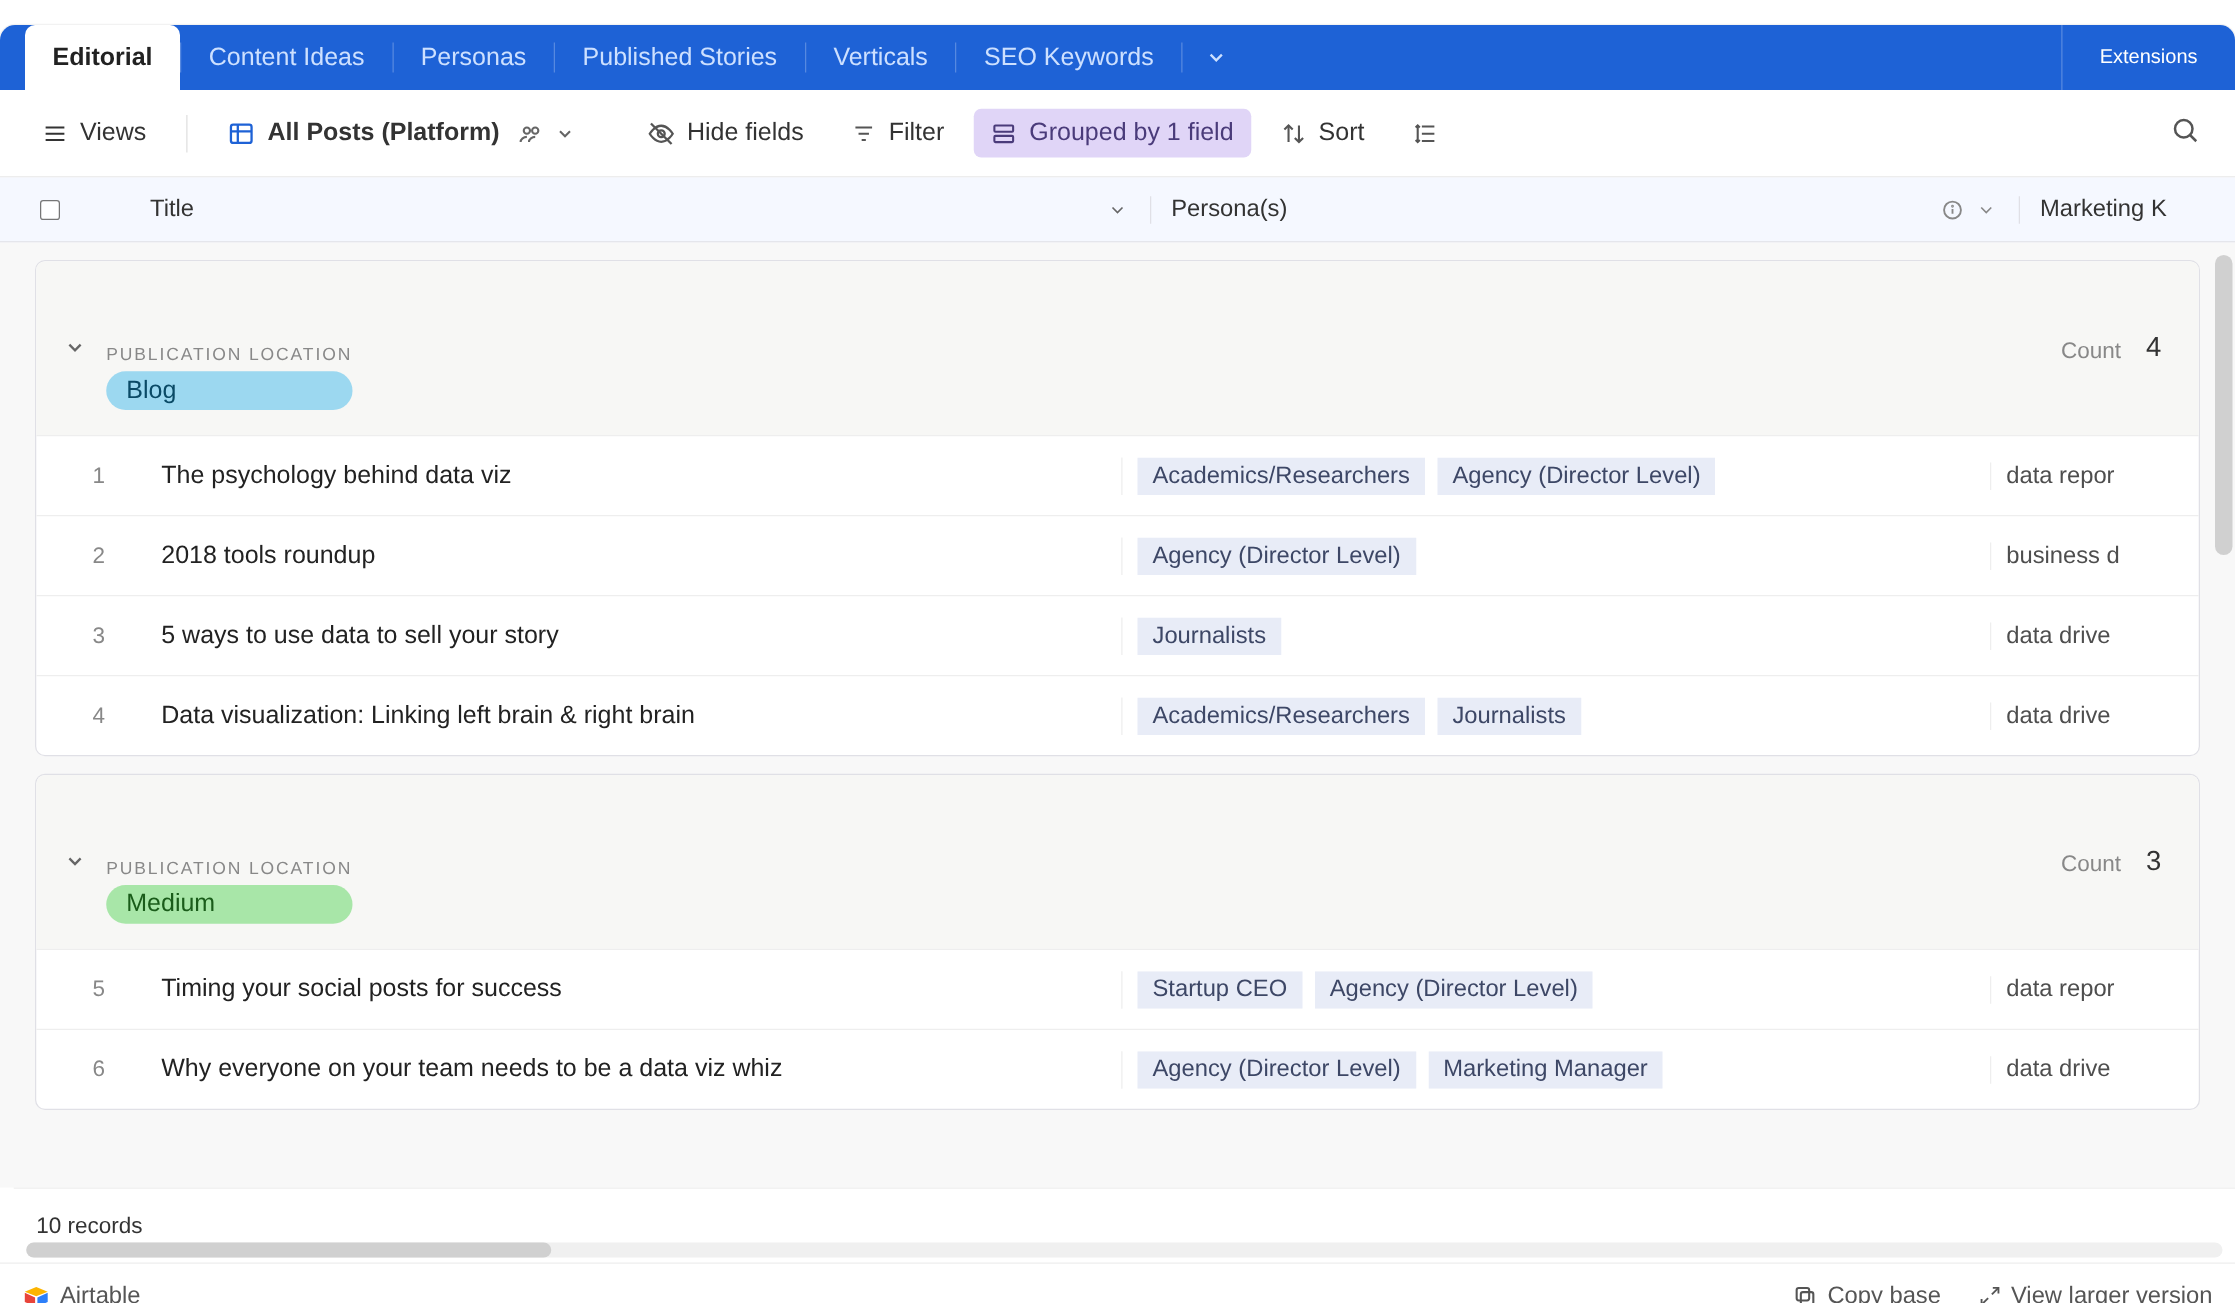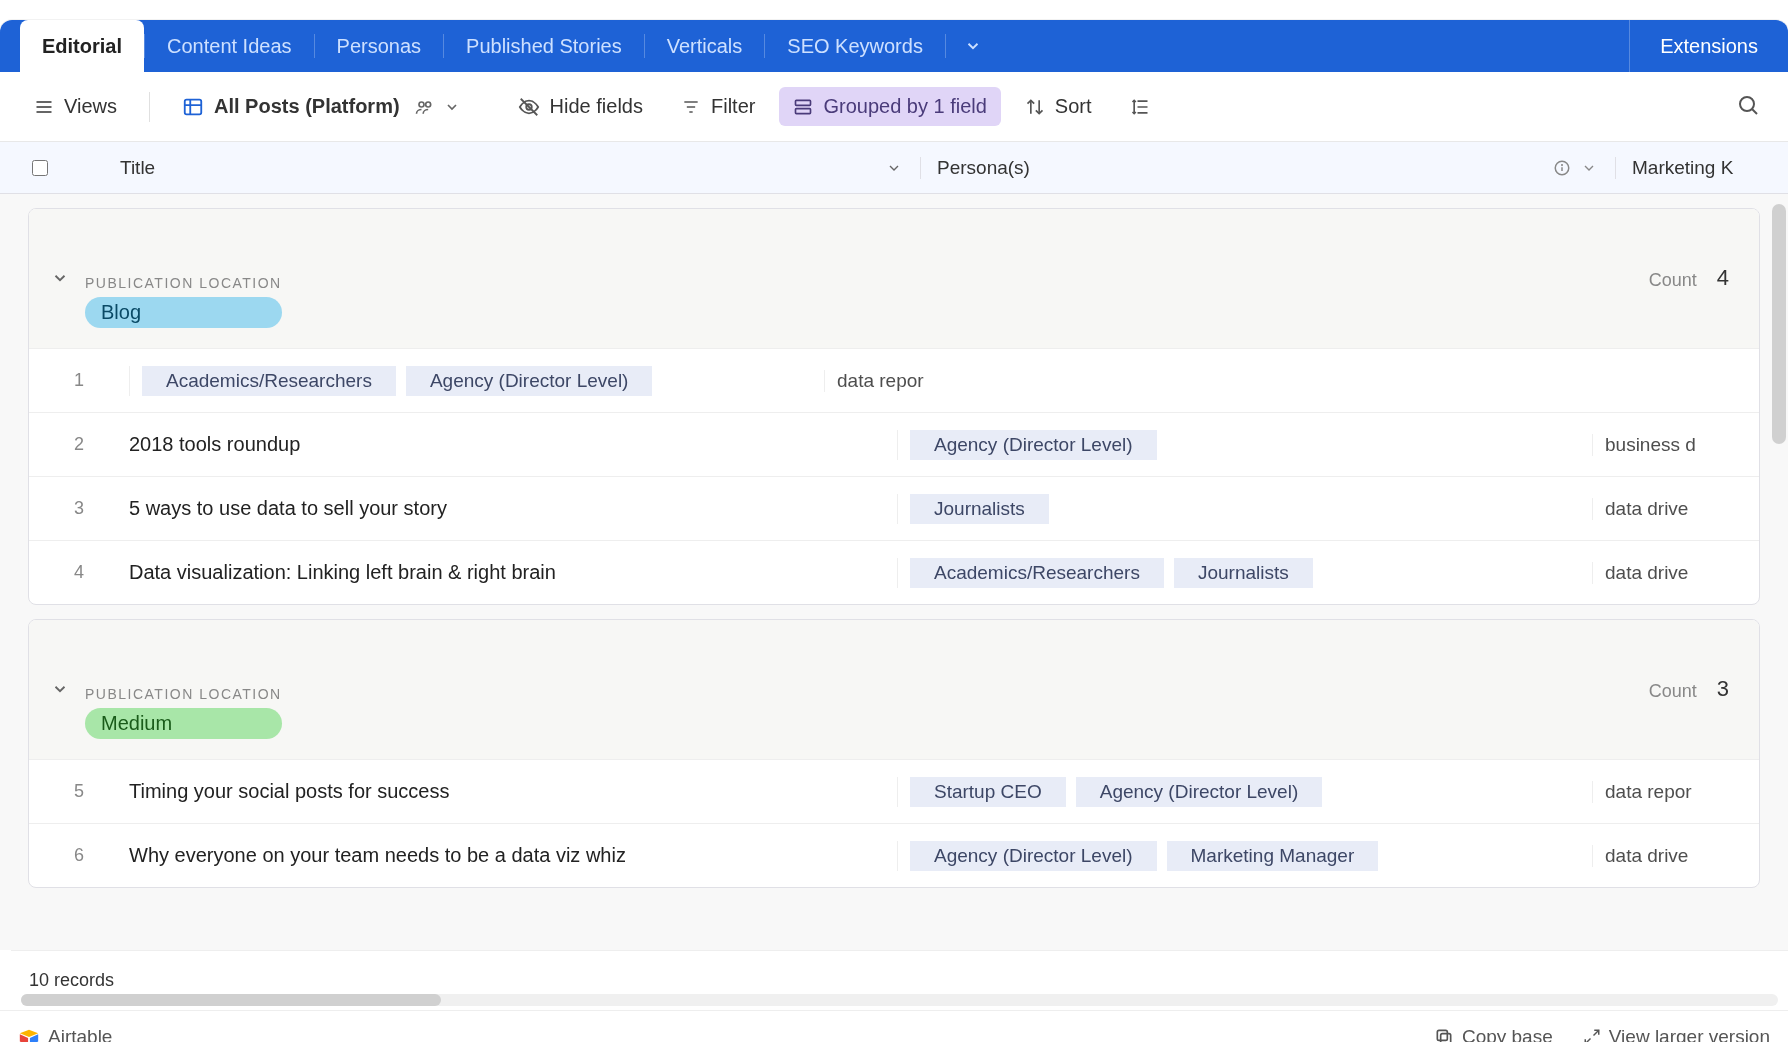--- a/index.html
+++ b/index.html
@@ -54,21 +54,21 @@
   padding: 0 18px;
   color: #cde0ff;
   cursor: pointer;
 }
 .spacer { flex: 1; }
 .extensions {
   display: flex;
   align-items: center;
   padding: 0 30px;
   color: #fff;
-  font-size: 20px;
+  font-size: 16px;
   border-left: 1px solid rgba(255,255,255,0.25);
   cursor: pointer;
 }
 .toolbar {
   display: flex;
   align-items: center;
   height: 70px;
   padding: 0 20px;
   gap: 10px;
   border-bottom: 1px solid #e8e8e8;
@@ -152,21 +152,21 @@
 
 .row {
   display:flex; align-items:center; height:64px;
   border-top:1px solid #eee;
 }
 .row .num { width:100px; text-align:center; color:#888; font-size:18px; }
 .row .titlecell { width:768px; font-size:20px; color:#222; padding-right:10px; white-space:nowrap; overflow:hidden; text-overflow:ellipsis;}
 .row .personacell { width:695px; border-left:1px solid #eee; padding:0 12px; display:flex; gap:10px; align-items:center; overflow:hidden;}
 .row .keycell { flex:1; border-left:1px solid #eee; padding:0 12px; font-size:19px; color:#4e4e4e; white-space:nowrap; overflow:hidden; }
 .tag {
-  background:#e8ecf7; color:#3d4766; padding:4px 24px; border-radius:0; font-size:19px; white-space:nowrap;
+  background:#e8ecf7; color:#3d4766; padding:4px 12px; border-radius:0; font-size:19px; white-space:nowrap;
 }
 
 .statusbar {
   position:absolute; bottom:52px; left:11px; right:0; height:60px;
   background:#fff; border-top:1px solid #eee;
   display:flex; align-items:center; padding:0 18px;
   font-size:18px; color:#333;
 }
 .hscroll-track { position:absolute; bottom:4px; left:10px; right:10px; height:12px; background:#f0f0f0; border-radius:6px;}
 .hscroll-thumb { position:absolute; left:0; top:0; height:12px; width:420px; background:#d0d0d0; border-radius:6px;}
@@ -371,20 +371,21 @@
             <span class="group-label">PUBLICATION LOCATION</span>
             <span class="pill blue">Blog</span>
           </div>
           <div class="group-count">
             <span>Count</span> 
             <span class="n">4</span>
           </div>
         </div>
         <div class="row">
           <div class="num">1</div>
+          <div class="titlecell">The psychology behind data viz</div>
           <div class="personacell">
             <span class="tag">Academics/Researchers</span>
             <span class="tag">Agency (Director Level)</span>
           </div>
           <div class="keycell">data repor</div>
         </div>
         <div class="row">
           <div class="num">2</div>
           <div class="titlecell">2018 tools roundup</div>
           <div class="personacell">

